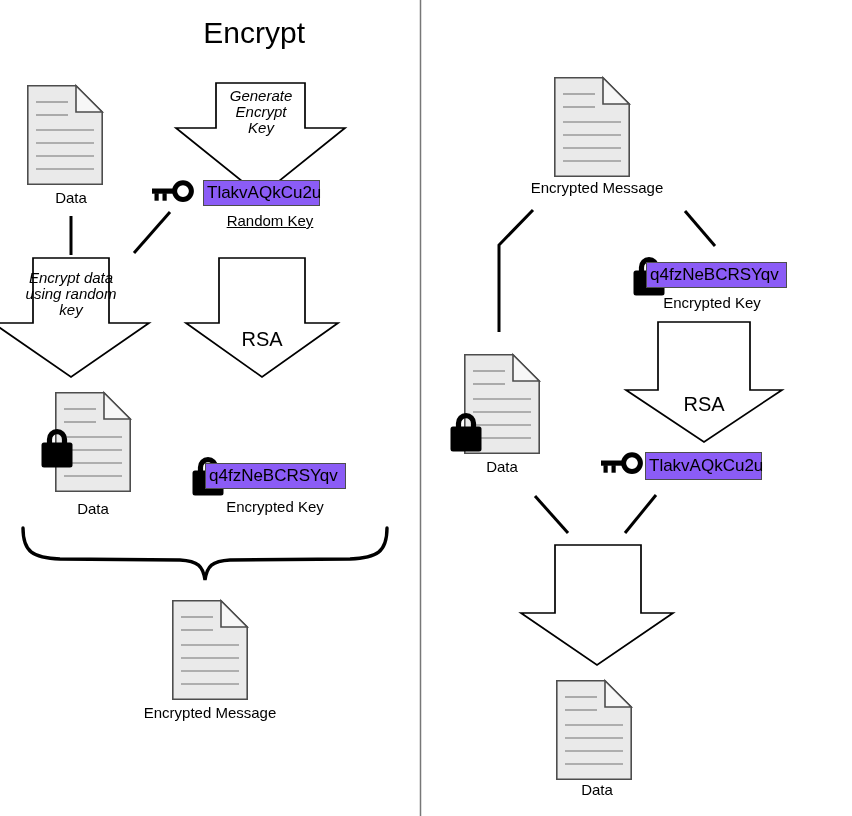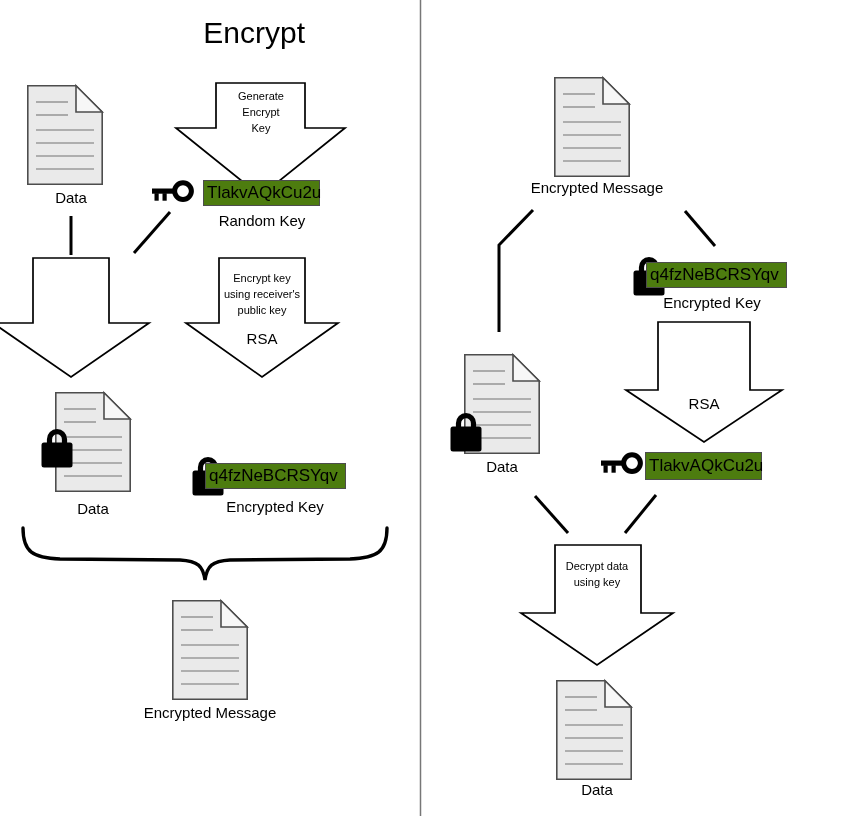--- a/index.html
+++ b/index.html
@@ -2,23 +2,23 @@
 <html><head>
 <meta charset="utf-8">
 <style>
   html,body{margin:0;padding:0;background:#ffffff;}
   body{width:852px;height:816px;overflow:hidden;
        font-family:"Liberation Sans","DejaVu Sans",sans-serif;color:#000;}
   #stage{position:relative;width:852px;height:816px;}
   svg.layer{position:absolute;left:0;top:0;width:852px;height:816px;}
   .title{position:absolute;font-size:30px;line-height:30px;text-align:right;white-space:nowrap;}
   .cap{position:absolute;font-size:15px;line-height:17px;text-align:center;white-space:nowrap;}
-  .arrowtxt{position:absolute;font-size:11px;line-height:16px;text-align:center;}
-  .rsatxt{position:absolute;font-size:15px;line-height:18px;text-align:center;white-space:nowrap;}
-  .keybox{position:absolute;box-sizing:border-box;background:#4d7c0f;border:1.6px solid #4d4d4d;
+  .arrowtxt{position:absolute;font-size:15px;line-height:16px;text-align:center;font-style:italic;}
+  .rsatxt{position:absolute;font-size:20px;line-height:18px;text-align:center;white-space:nowrap;}
+  .keybox{position:absolute;box-sizing:border-box;background:#8b5cf6;border:1.6px solid #4d4d4d;
           display:flex;align-items:center;}
   .keybox span{font-size:17px;line-height:18px;white-space:nowrap;padding-left:3px;}
 </style>
 </head>
 <body>
 
 <div id="stage">
 
   <svg class="layer" viewBox="0 0 852 816">
     <defs>
@@ -130,28 +130,28 @@
     <div>Generate</div>
     <div>Encrypt</div>
     <div>Key</div>
   </div>
 
   <div class="cap" style="left:11px;top:189px;width:120px;">Data</div>
 
   <div class="keybox" style="left:203px;top:180px;width:117px;height:26px;">
     <span>TlakvAQkCu2u</span>
   </div>
-  <div class="cap" style="left:202px;top:212px;width:120px;">Random Key</div>
+  <div class="cap" style="left:210px;top:212px;width:120px;text-decoration:underline;">Random Key</div>
 
+  <div class="arrowtxt" style="left:14px;top:270px;width:114px;">
+    <div>Encrypt data</div>
+    <div>using random</div>
+    <div>key</div>
+  </div>
 
-  <div class="arrowtxt" style="left:205px;top:270px;width:114px;">
-    <div>Encrypt key</div>
-    <div>using receiver's</div>
-    <div>public key</div>
-  </div>
   <div class="rsatxt" style="left:205px;top:330px;width:114px;">RSA</div>
 
   <div class="cap" style="left:33px;top:500px;width:120px;">Data</div>
 
   <div class="keybox" style="left:205px;top:463px;width:141px;height:26px;">
     <span>q4fzNeBCRSYqv</span>
   </div>
   <div class="cap" style="left:200px;top:498px;width:150px;">Encrypted Key</div>
 
   <div class="cap" style="left:125px;top:704px;width:170px;">Encrypted Message</div>
@@ -165,20 +165,16 @@
   <div class="cap" style="left:637px;top:294px;width:150px;">Encrypted Key</div>
 
   <div class="rsatxt" style="left:648px;top:395px;width:112px;">RSA</div>
 
   <div class="cap" style="left:442px;top:458px;width:120px;">Data</div>
 
   <div class="keybox" style="left:645px;top:452px;width:117px;height:28px;">
     <span>TlakvAQkCu2u</span>
   </div>
 
-  <div class="arrowtxt" style="left:541px;top:558px;width:112px;">
-    <div>Decrypt data</div>
-    <div>using key</div>
-  </div>
 
   <div class="cap" style="left:537px;top:781px;width:120px;">Data</div>
 
 </div>
 
 </body></html>

